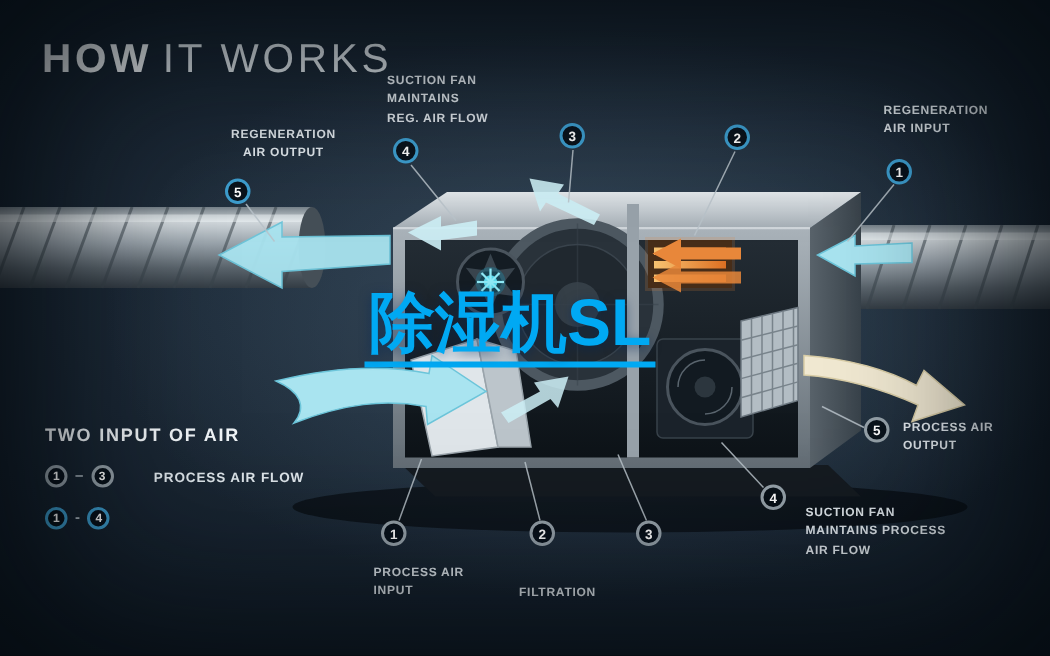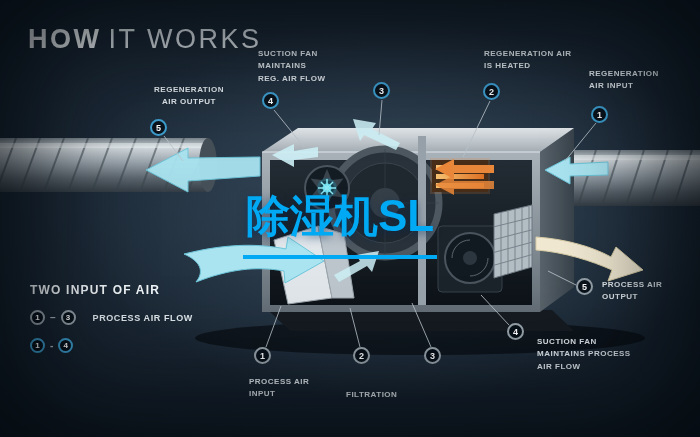--- a/index.html
+++ b/index.html
@@ -13,35 +13,35 @@
   *{box-sizing:border-box;margin:0;padding:0}
   body{background:#05090d;font-family:"Liberation Sans",sans-serif}
   .stage{position:relative;width:700px;height:437px;overflow:hidden;
     background:radial-gradient(ellipse 130% 110% at 48% 42%, #263646 0%, #16222e 45%, #0a121a 100%);}
   .stage::after{content:"";position:absolute;inset:0;box-shadow:inset 0 0 110px 30px rgba(2,6,10,.75);pointer-events:none;z-index:6}
   svg.illustration{position:absolute;left:0;top:0;z-index:1}
   .title{position:absolute;left:28px;top:24px;font-size:27px;letter-spacing:2.5px;color:#eef3f6;z-index:4}
   .title .bold{font-weight:700}
   .title .light{font-weight:300;color:#d7dfe4;margin-left:7px}
   .watermark{position:absolute;left:243px;top:193px;font-size:44px;font-weight:700;line-height:1.05;
-    color:var(--watermark-blue);border-bottom:4px solid var(--watermark-blue);padding:0 3px 16px;
+    color:var(--watermark-blue);border-bottom:4px solid var(--watermark-blue);padding:0 3px 2px;
     text-shadow:0 2px 8px rgba(0,40,90,.55);z-index:5}
   .co-label{position:absolute;font-size:8px;font-weight:700;letter-spacing:.5px;color:#e2e9ee;
     line-height:1.55;white-space:pre-line;z-index:4;text-transform:uppercase}
   .ta-c{text-align:center}
   .circle{position:absolute;width:17px;height:17px;border-radius:50%;border:2px solid var(--process-accent);
     background:rgba(6,14,22,.85);color:#fff;font-size:9px;font-weight:700;
     display:flex;align-items:center;justify-content:center;z-index:4}
   .circle.regeneration{border-color:var(--regeneration-accent)}
   .legend{position:absolute;left:30px;top:283px;z-index:4}
   .legend-heading{font-size:12px;font-weight:700;letter-spacing:1.2px;color:#f0f5f8}
   .legend-row{display:flex;align-items:center;margin-top:13px;color:#aeb9c1}
   .legend-row .circle{position:static;width:15px;height:15px;font-size:8px;flex:0 0 auto}
   .legend-row .dash{margin:0 5px;font-size:10px;font-weight:700}
-  .legend-row .legend-label{margin-left:17px;font-size:9px;font-weight:700;letter-spacing:.6px;color:#dfe7ec}
+  .legend-row .legend-label{margin-left:27px;font-size:9px;font-weight:700;letter-spacing:.6px;color:#dfe7ec}
 </style>
 </head>
 <body>
 
 <div class="stage">
 
   <svg class="illustration" width="700" height="437" viewBox="0 0 700 437">
     <defs>
       <linearGradient id="metalV" x1="0" y1="0" x2="0" y2="1">
         <stop offset="0" stop-color="#77828a"></stop>
@@ -215,22 +215,20 @@
 AIR OUTPUT</div>
   <div class="circle regeneration" style="left:150px;top:119px">5</div>
 
   <div class="co-label" style="left:258px;top:48px">SUCTION FAN
 MAINTAINS
 REG. AIR FLOW</div>
   <div class="circle regeneration" style="left:262px;top:92px">4</div>
 
   <div class="circle regeneration" style="left:373px;top:82px">3</div>
 
-  <div class="co-label" style="left:484px;top:48px">REGENERATION AIR
-IS HEATED</div>
   <div class="circle regeneration" style="left:483px;top:83px">2</div>
 
   <div class="co-label" style="left:589px;top:68px">REGENERATION
 AIR INPUT</div>
   <div class="circle regeneration" style="left:591px;top:106px">1</div>
 
   <div class="circle" style="left:576px;top:278px">5</div>
   <div class="co-label" style="left:602px;top:279px">PROCESS AIR
 OUTPUT</div>
 

